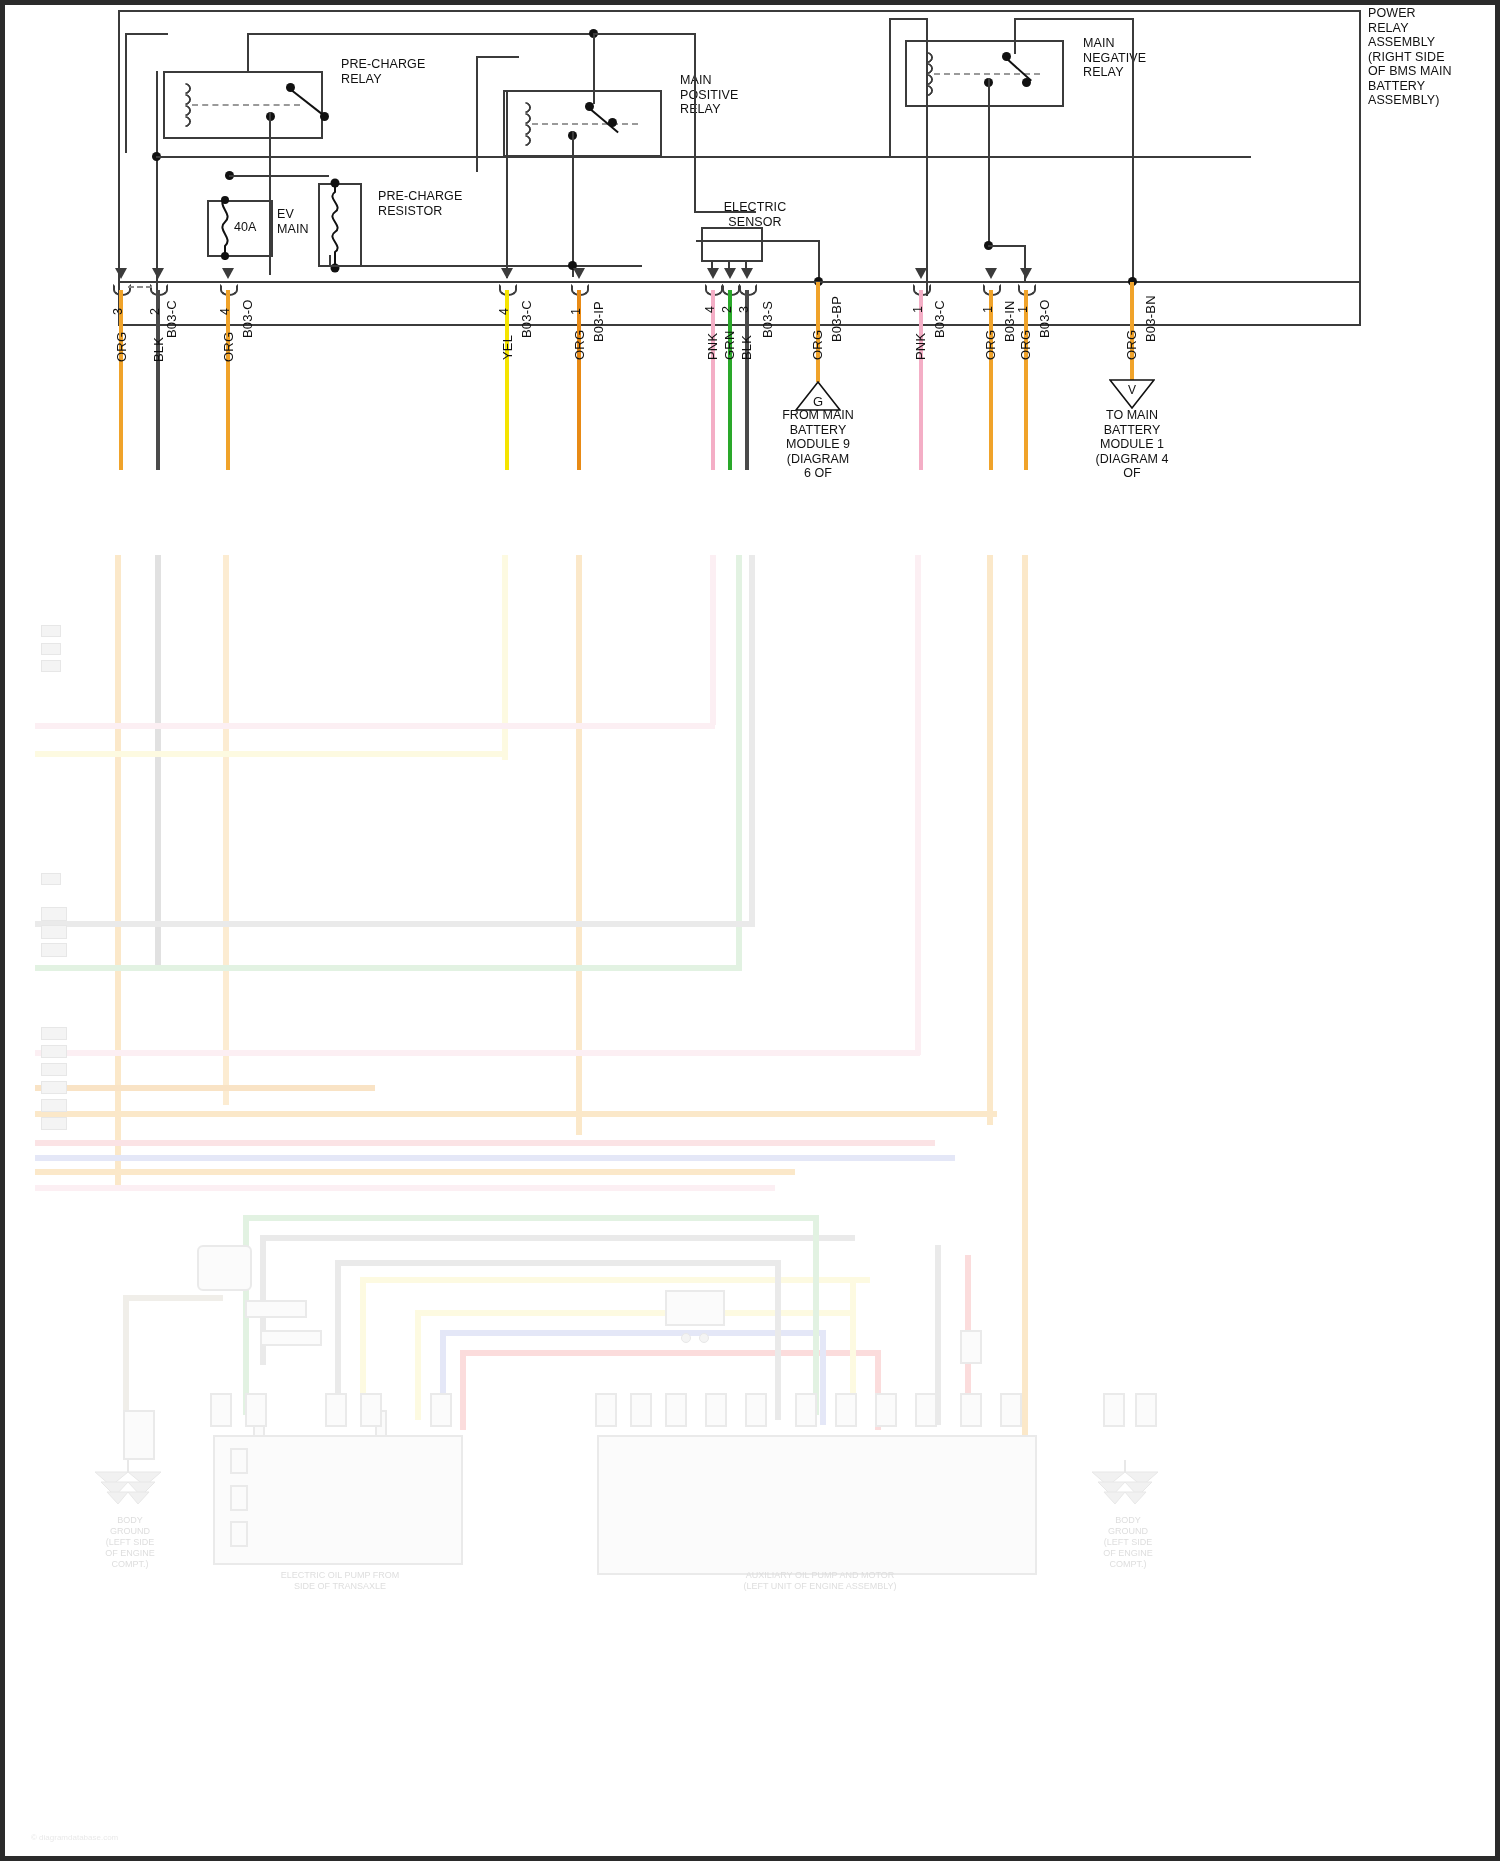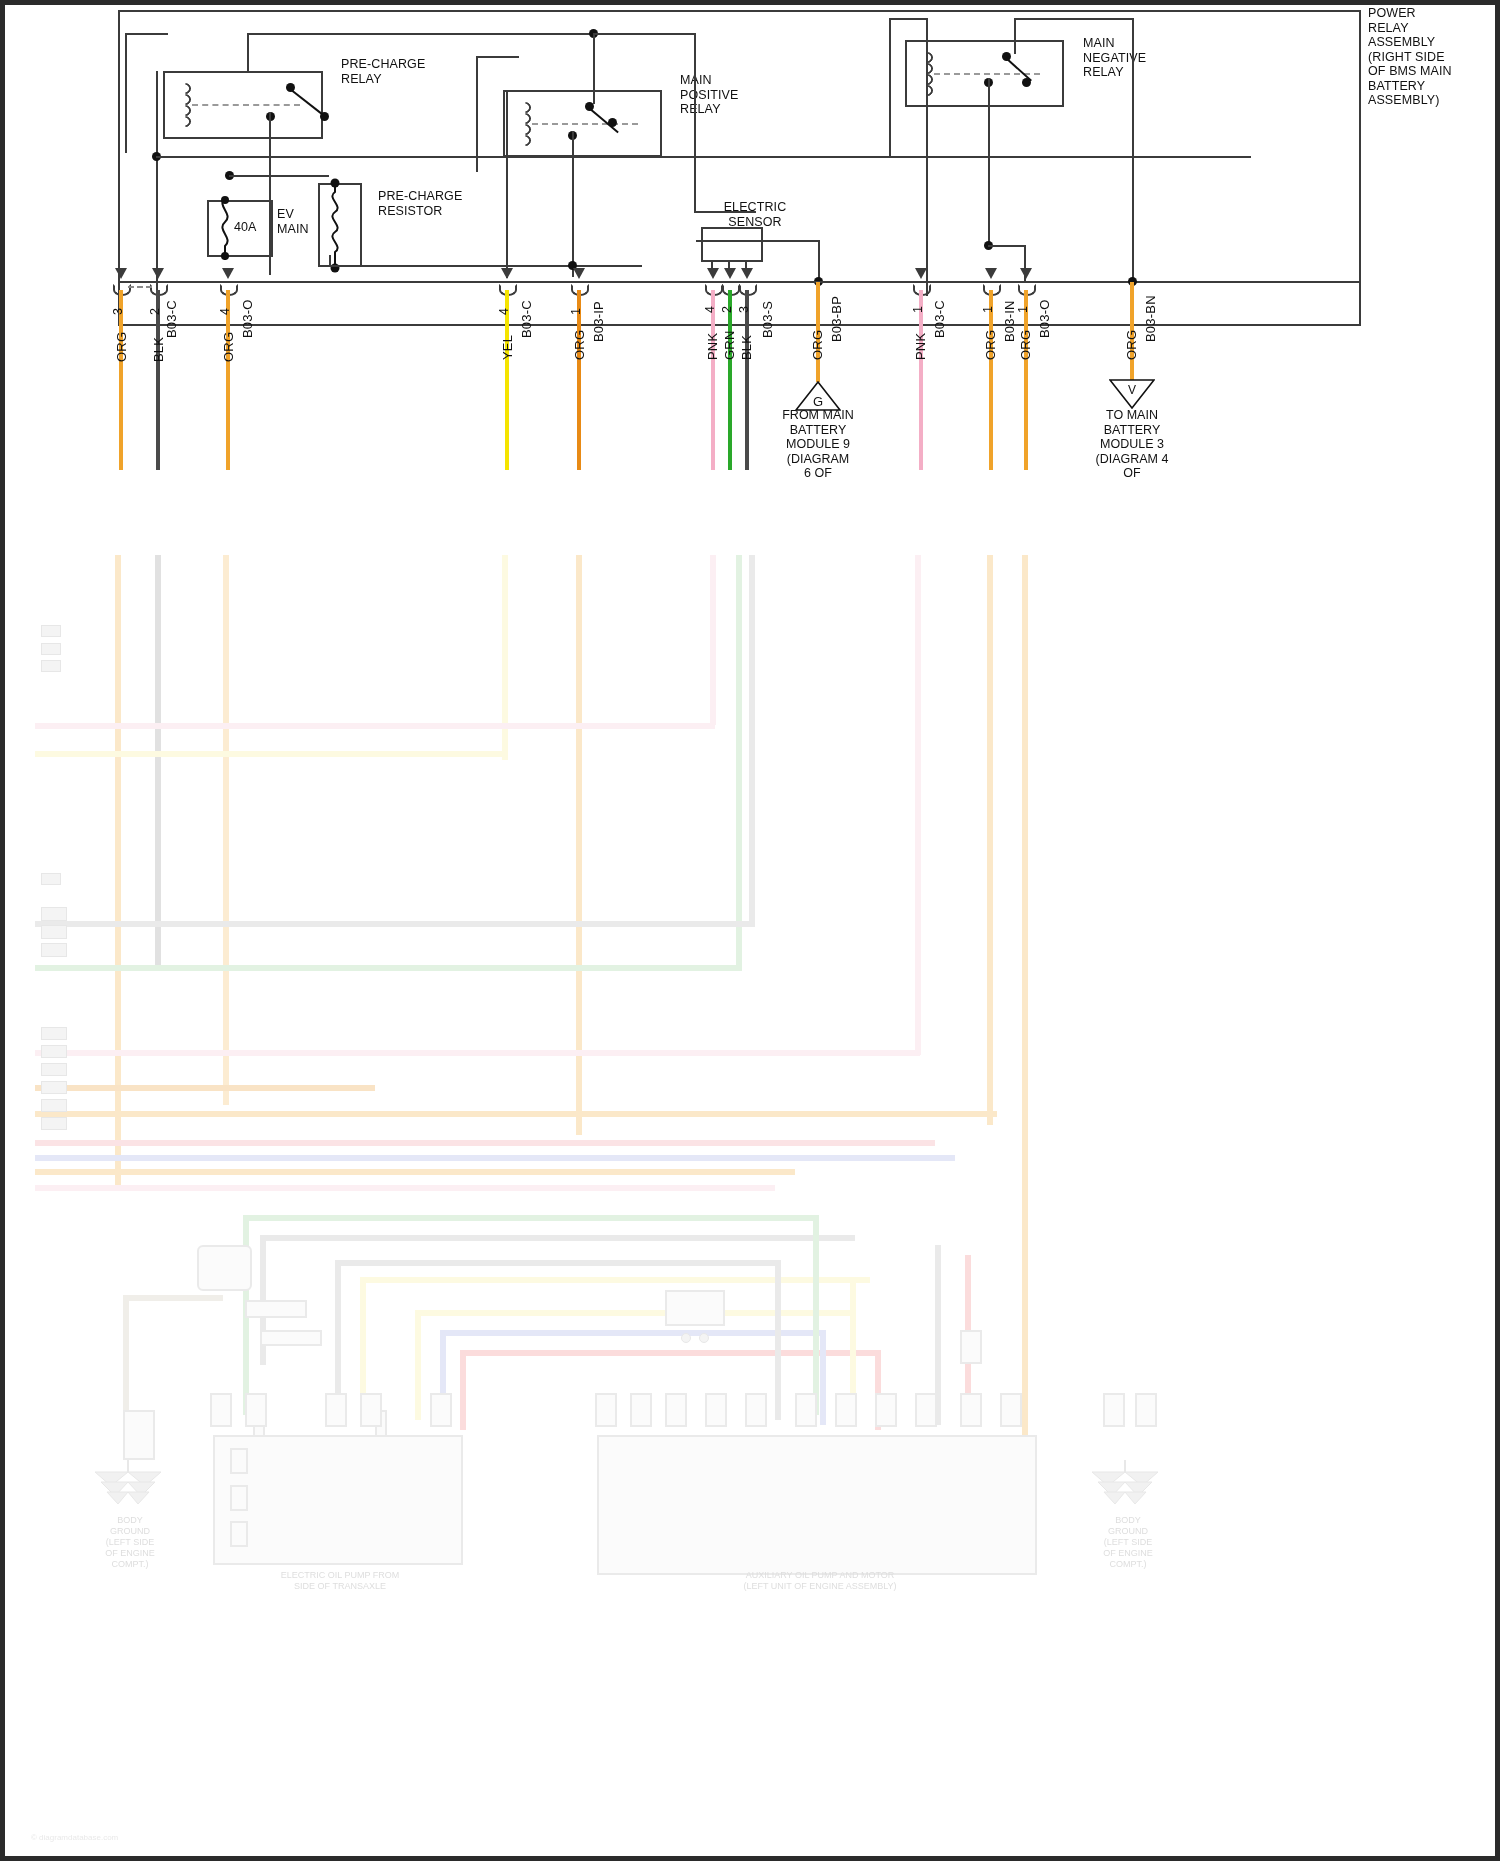--- a/index.html
+++ b/index.html
@@ -570,17 +570,17 @@
   <div class="vtext" style="left:1124px; top:360px;">ORG</div>
   <div class="vtext" style="left:1143px; top:342px;">B03-BN</div>
   <div class="tri-g" style="left:1109px; top:379px;">
     <svg width="46" height="30" viewBox="0 0 46 30">
       <polygon points="1,1 45,1 23,29" fill="#ffffff" stroke="#111" stroke-width="1.6"></polygon>
       <text x="23" y="15" font-family="Liberation Sans, sans-serif" font-size="12" text-anchor="middle" fill="#111">V</text>
     </svg>
   </div>
   <div class="centered-cap" style="left:1074px; top:408px; width:116px;">TO MAIN
 BATTERY
-MODULE 3
+MODULE 1
 (DIAGRAM 4
 OF</div>
 
 </div>
 
 </body></html>

